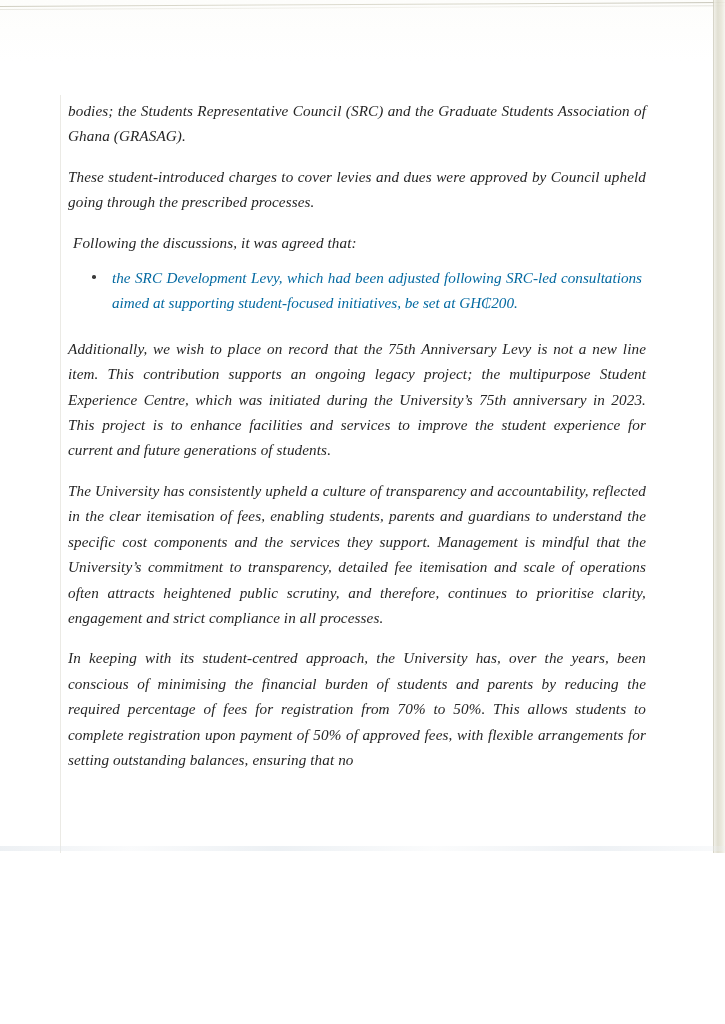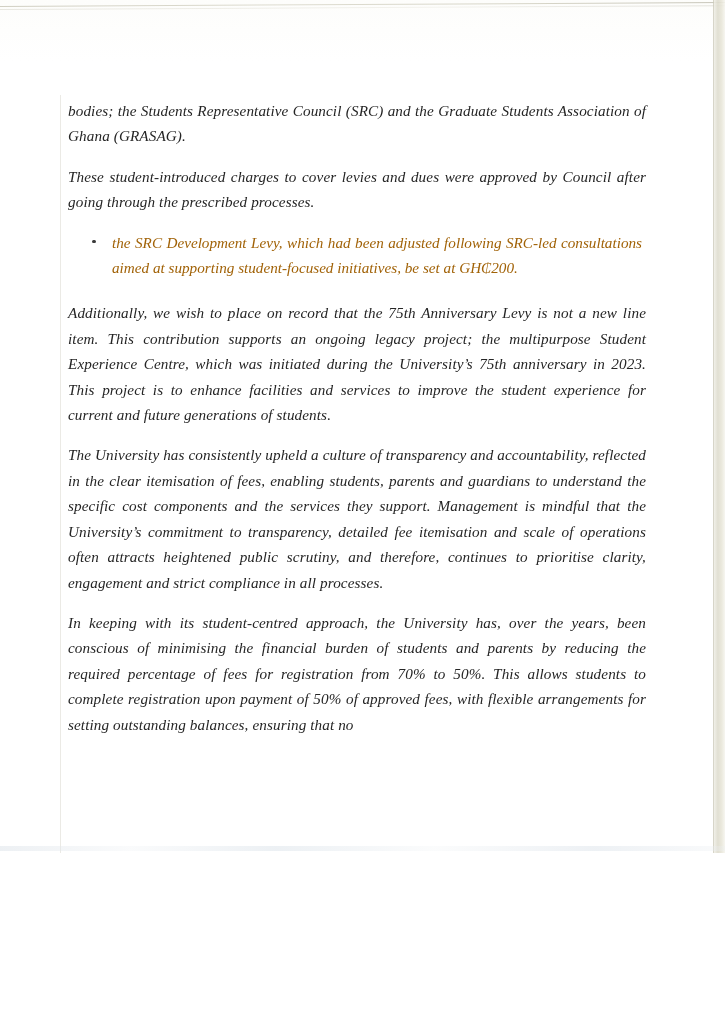--- a/index.html
+++ b/index.html
@@ -141,21 +141,21 @@
     list-style: none;
     margin: 0 0 10px 0;
     padding: 0;
   }
 
   .bullet-item {
     position: relative;
     font-style: italic;
     font-size: 15.2px;
     line-height: 25.4px;
-    color: #a16207;
+    color: #0369a1;
     text-align: justify;
     text-justify: inter-word;
     margin: 0 0 9px 0;
     padding-left: 44px;
     padding-right: 4px;
   }
 
   .bullet-dot {
     position: absolute;
     left: 24px;
@@ -189,23 +189,24 @@
   <div class="scan-edge-top2"></div>
   <div class="scan-edge-right"></div>
   <div class="scan-edge-right-line"></div>
   <div class="scan-edge-left-line"></div>
   <div class="scan-bottom-band"></div>
 
   <div class="doc-body">
 
     <p class="para">bodies; the Students Representative Council (SRC) and the Graduate Students Association of Ghana (GRASAG).</p>
 
-    <p class="para">These student-introduced charges to cover levies and dues were approved by Council after going through the prescribed processes.</p>
-
-
+    <p class="para">These student-introduced charges to cover levies and dues were approved by Council upheld going through the prescribed processes.</p>
+
+
+    <p class="para lead-in">Following the discussions, it was agreed that:</p>
 
     <ul class="bullet-list">
       <li class="bullet-item">
         <span class="bullet-dot"></span>
         <span>the SRC Development Levy, which had been adjusted following SRC-led consultations aimed at supporting student-focused initiatives, be set at GH₵200.</span>
       </li>
     </ul>
 
     <p class="para gap-before">Additionally, we wish to place on record that the 75th Anniversary Levy is not a new line item. This contribution supports an ongoing legacy project; the multipurpose Student Experience Centre, which was initiated during the University’s 75th anniversary in 2023. This project is to enhance facilities and services to improve the student experience for current and future generations of students.</p>
 

